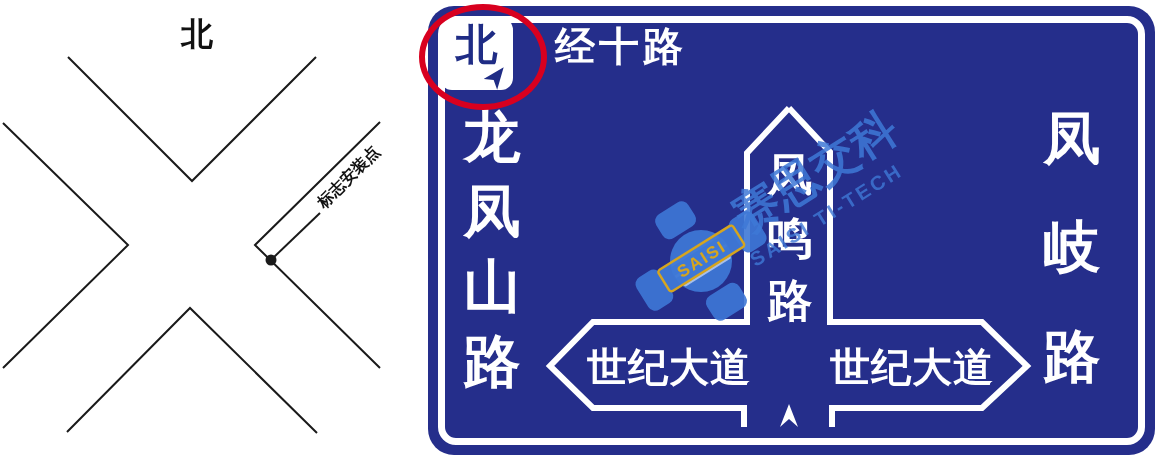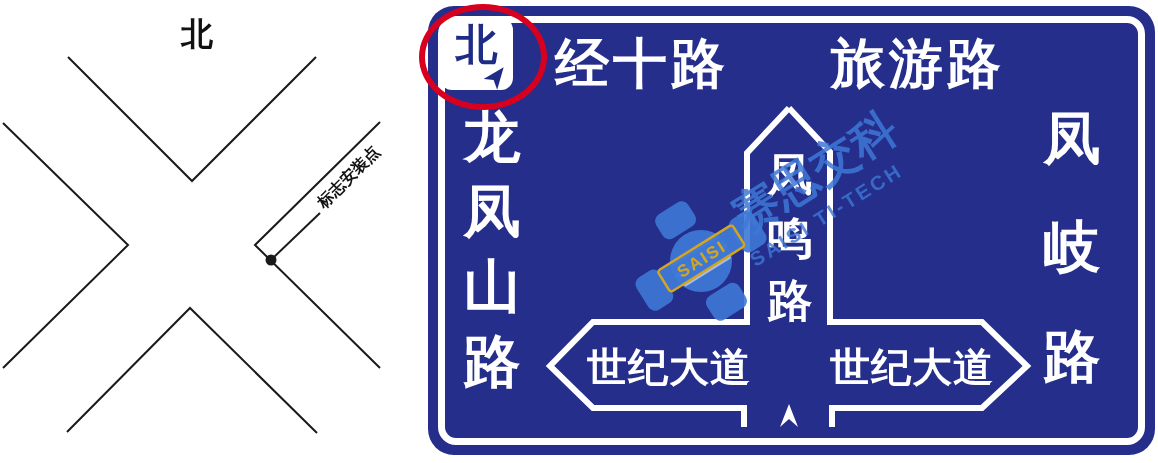--- a/index.html
+++ b/index.html
@@ -14,21 +14,21 @@
   
   #sign{
     position:absolute;left:428px;top:6px;width:727px;height:449px;
     background:#252E8B;border-radius:26px;
   }
   #sign-inner-border{
     position:absolute;left:10px;right:10px;top:10px;bottom:10px;
     border:7px solid #ffffff;border-radius:18px;pointer-events:none;
   }
   .sign-text{color:#fff;font-weight:bold;line-height:1;white-space:nowrap;}
-  .top-road{position:absolute;top:30px;font-size:54px;letter-spacing:4px;}
+  .top-road{position:absolute;top:20px;font-size:40px;letter-spacing:4px;}
   #top-road-1{left:127px;}
   #top-road-2{left:403px;}
   .vcol{position:absolute;display:flex;flex-direction:column;align-items:center;}
   .vcol .ch{font-size:57px;color:#fff;font-weight:bold;line-height:1;}
   #left-road-col{left:34px;top:102px;gap:18px;width:60px;}
   #right-road-col{left:614px;top:104px;gap:52px;width:60px;}
   #center-road-col{left:339px;top:146px;gap:18px;width:46px;}
   #center-road-col .ch{font-size:45px;}
   .avenue{position:absolute;top:341px;width:160px;text-align:center;font-size:40px;letter-spacing:1px;}
   #avenue-left{left:159px;}
@@ -76,21 +76,20 @@
     <circle cx="271" cy="260" r="5.5" fill="#1a1a1a"></circle>
     <line class="diag-line" x1="273" y1="258" x2="320" y2="213"></line>
     <text class="diag-text" transform="translate(324,209) rotate(-45)" font-size="16" font-weight="normal">标志安装点</text>
   </svg>
 
   <div id="sign">
 
     <div id="sign-inner-border"></div>
 
     <div class="sign-text top-road" id="top-road-1">经十路</div>
-    <div class="sign-text top-road" id="top-road-2">旅游路</div>
 
     <div class="vcol" id="left-road-col">
       <div class="ch">龙</div>
       <div class="ch">凤</div>
       <div class="ch">山</div>
       <div class="ch">路</div>
     </div>
 
     <div class="vcol" id="right-road-col">
       <div class="ch">凤</div>

